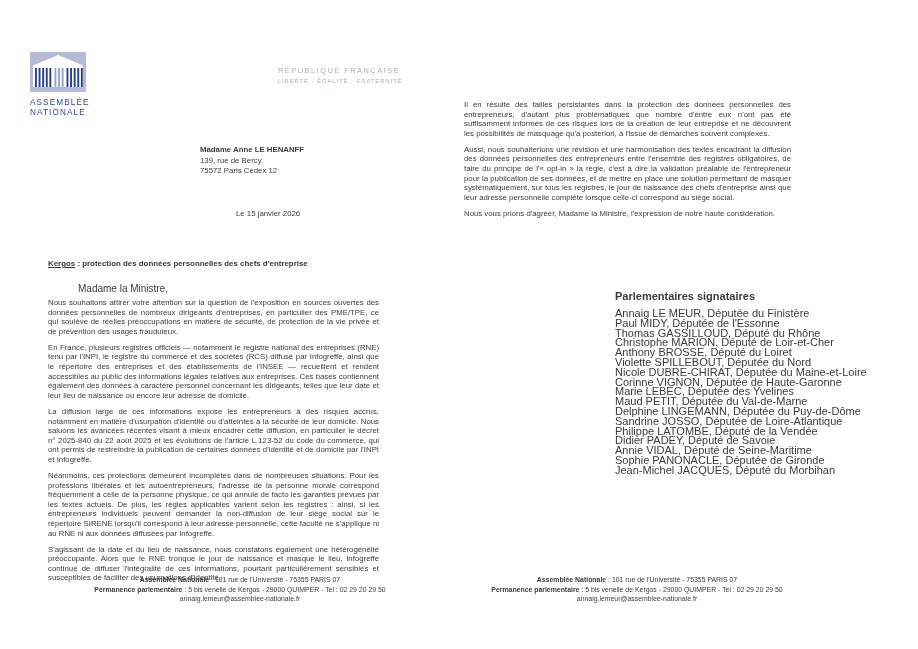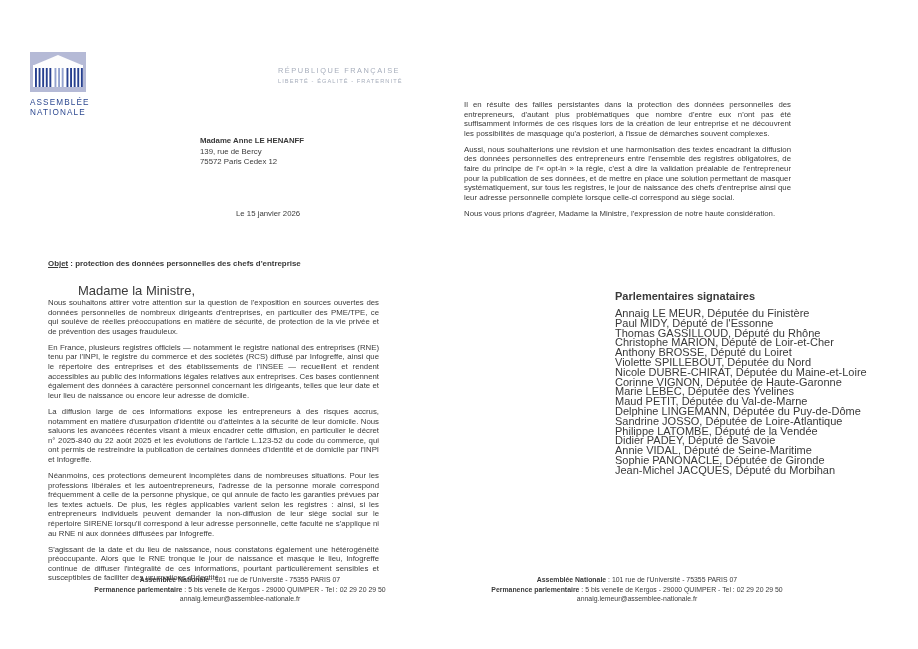--- a/index.html
+++ b/index.html
@@ -11,25 +11,25 @@
   .abs{position:absolute;}
   .b{font-weight:bold;}
   .u{text-decoration:underline;}
   
   .logo{left:30px;top:52px;width:56px;}
   .logo-text{color:#2c4890;font-size:8.2px;letter-spacing:1.1px;line-height:9.6px;margin-top:2px;font-weight:500;}
   .rf{left:278px;top:66px;width:110px;text-align:center;color:#a7aebc;}
   .rf1{font-size:7.4px;letter-spacing:1.5px;white-space:nowrap;}
   .rf2{font-size:5.7px;letter-spacing:1.05px;margin-top:3px;white-space:nowrap;}
   
-  .recipient{left:200px;top:136px;width:178px;font-size:7.8px;line-height:10.6px;}
+  .recipient{left:200px;top:145px;width:178px;font-size:7.8px;line-height:10.6px;}
   .recipient .just{text-align:justify;}
   .date{left:200px;top:209px;font-size:7.8px;margin-left:36px;}
   .subject{left:48px;top:259px;font-size:7.9px;}
-  .salutation{left:78px;top:283px;font-size:13px;}
+  .salutation{left:78px;top:283px;font-size:10px;}
   
   .col-left{left:48px;top:298px;width:331px;}
   .col-right{left:464px;top:100px;width:327px;}
   .para{font-size:7.8px;line-height:9.6px;text-align:justify;margin:0 0 6.5px 0;}
   
   .signatories{left:615px;top:290px;font-size:11px;}
   .sig-title{margin-bottom:7px;}
   .sig{line-height:9.8px;white-space:nowrap;}
   
   .footer{width:334px;text-align:center;font-size:6.9px;line-height:9.7px;top:575px;}
@@ -80,21 +80,21 @@
   </div>
 
   <div class="abs recipient">
     <div class="b">Madame Anne LE HENANFF</div>
     <div>139, rue de Bercy</div>
     <div>75572 Paris Cedex 12</div>
   </div>
 
   <div class="abs date">Le 15 janvier 2026</div>
 
-  <div class="abs subject"><span class="b u">Objet</span><span class="b"> : </span><span class="b">protection des données personnelles des chefs d'entreprise</span></div>
+  <div class="abs subject"><span class="b u">Kergos</span><span class="b"> : </span><span class="b">protection des données personnelles des chefs d'entreprise</span></div>
 
   <div class="abs salutation">Madame la Ministre,</div>
 
   <div class="abs col-left">
       <p class="para">Nous souhaitons attirer votre attention sur la question de l'exposition en sources ouvertes des données personnelles de nombreux dirigeants d'entreprises, en particulier des PME/TPE, ce qui soulève de réelles préoccupations en matière de sécurité, de protection de la vie privée et de prévention des usages frauduleux.</p>
       <p class="para">En France, plusieurs registres officiels — notamment le registre national des entreprises (RNE) tenu par l'INPI, le registre du commerce et des sociétés (RCS) diffusé par Infogreffe, ainsi que le répertoire des entreprises et des établissements de l'INSEE — recueillent et rendent accessibles au public des informations légales relatives aux entreprises. Ces bases contiennent également des données à caractère personnel concernant les dirigeants, telles que leur date et leur lieu de naissance ou encore leur adresse de domicile.</p>
       <p class="para">La diffusion large de ces informations expose les entrepreneurs à des risques accrus, notamment en matière d'usurpation d'identité ou d'atteintes à la sécurité de leur domicile. Nous saluons les avancées récentes visant à mieux encadrer cette diffusion, en particulier le décret n° 2025-840 du 22 août 2025 et les évolutions de l'article L.123-52 du code du commerce, qui ont permis de restreindre la publication de certaines données d'identité et de domicile par l'INPI et Infogreffe.</p>
       <p class="para">Néanmoins, ces protections demeurent incomplètes dans de nombreuses situations. Pour les professions libérales et les autoentrepreneurs, l'adresse de la personne morale correspond fréquemment à celle de la personne physique, ce qui annule de facto les garanties prévues par les textes actuels. De plus, les règles applicables varient selon les registres : ainsi, si les entrepreneurs individuels peuvent demander la non-diffusion de leur siège social sur le répertoire SIRENE lorsqu'il correspond à leur adresse personnelle, cette faculté ne s'applique ni au RNE ni aux données diffusées par Infogreffe.</p>
       <p class="para">S'agissant de la date et du lieu de naissance, nous constatons également une hétérogénéité préoccupante. Alors que le RNE tronque le jour de naissance et masque le lieu, Infogreffe continue de diffuser l'intégralité de ces informations, pourtant particulièrement sensibles et susceptibles de faciliter des usurpations d'identité.</p>
     </div>
@@ -102,21 +102,21 @@
   <div class="abs col-right">
       <p class="para">Il en résulte des failles persistantes dans la protection des données personnelles des entrepreneurs, d'autant plus problématiques que nombre d'entre eux n'ont pas été suffisamment informés de ces risques lors de la création de leur entreprise et ne découvrent les possibilités de masquage qu'a posteriori, à l'issue de démarches souvent complexes.</p>
       <p class="para">Aussi, nous souhaiterions une révision et une harmonisation des textes encadrant la diffusion des données personnelles des entrepreneurs entre l'ensemble des registres obligatoires, de faire du principe de l'« opt-in » la règle, c'est à dire la validation préalable de l'entrepreneur pour la publication de ses données, et de mettre en place une solution permettant de masquer systématiquement, sur tous les registres, le jour de naissance des chefs d'entreprise ainsi que leur adresse personnelle complète lorsque celle-ci correspond au siège social.</p>
       <p class="para">Nous vous prions d'agréer, Madame la Ministre, l'expression de notre haute considération.</p>
     </div>
 
   <div class="abs signatories">
     <div class="b sig-title">Parlementaires signataires</div>
     <div>
         <div class="sig">Annaig LE MEUR, Députée du Finistère</div>
-        <div class="sig">Paul MIDY, Député de l'Essonne</div>
+        <div class="sig">Paul MIDY, Députée de l'Essonne</div>
         <div class="sig">Thomas GASSILLOUD, Député du Rhône</div>
         <div class="sig">Christophe MARION, Député de Loir-et-Cher</div>
         <div class="sig">Anthony BROSSE, Député du Loiret</div>
         <div class="sig">Violette SPILLEBOUT, Députée du Nord</div>
         <div class="sig">Nicole DUBRE-CHIRAT, Députée du Maine-et-Loire</div>
         <div class="sig">Corinne VIGNON, Députée de Haute-Garonne</div>
         <div class="sig">Marie LEBEC, Députée des Yvelines</div>
         <div class="sig">Maud PETIT, Députée du Val-de-Marne</div>
         <div class="sig">Delphine LINGEMANN, Députée du Puy-de-Dôme</div>
         <div class="sig">Sandrine JOSSO, Députée de Loire-Atlantique</div>

